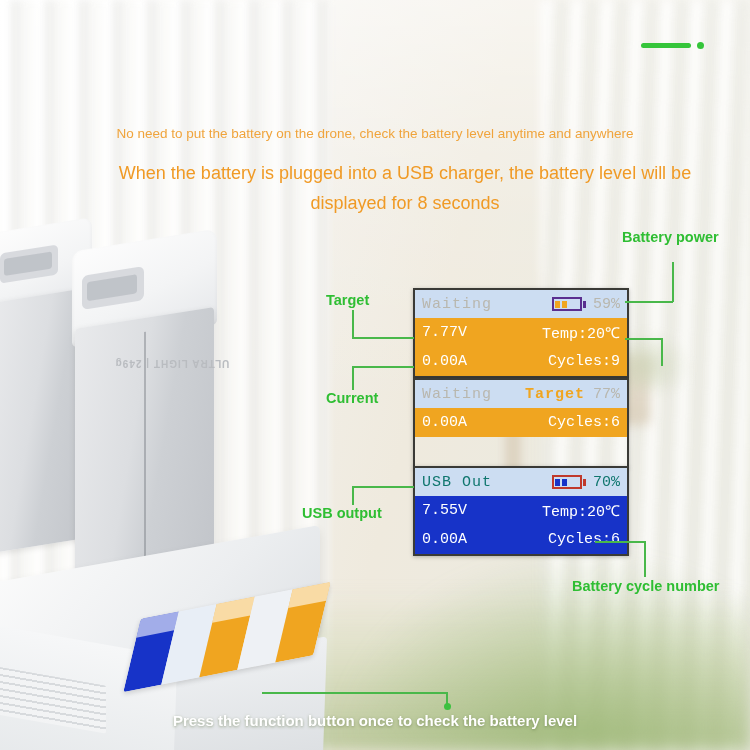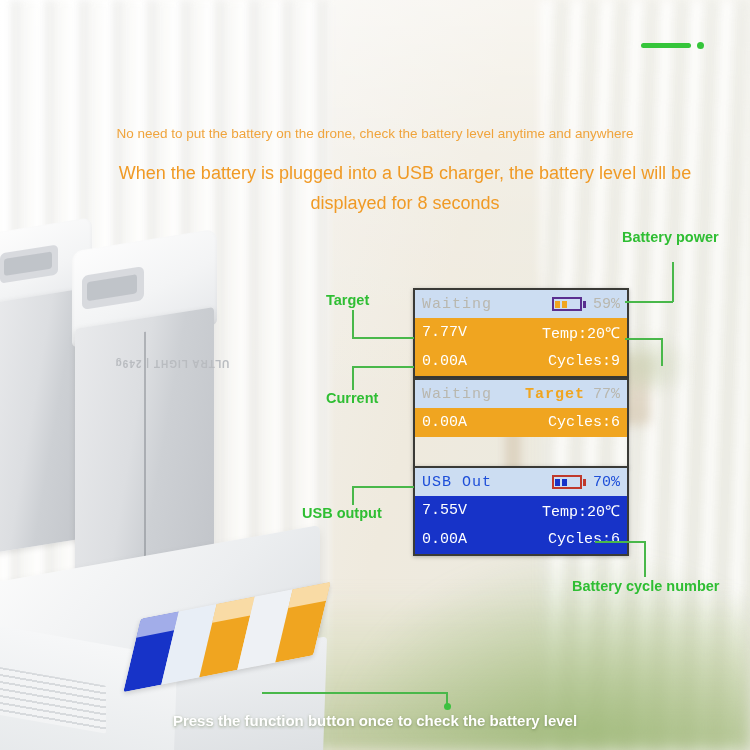--- a/index.html
+++ b/index.html
@@ -95,21 +95,21 @@
   .panel .row-top{height:28px;display:flex;align-items:center;justify-content:space-between;
     padding:0 7px;box-sizing:border-box;}
   .panel .row{height:29px;display:flex;align-items:center;justify-content:space-between;
     padding:0 7px;box-sizing:border-box;font-size:15px;}
   .orange-bg{background:#f0a520;}
   .blue-bg{background:#1733c8;}
   .lightblue-bg{background:#ccddf2;}
   .txt-white{color:#ffffff;}
   .txt-grey{color:#b9b7ae;}
   .txt-orange{color:#f0a520;}
-  .txt-dark{color:#1d4ed8;}
+  .txt-dark{color:#0f766e;}
   .top-lbl{font-size:15px;letter-spacing:1px;}
   .pct{font-size:15px;}
 
   .battico{display:inline-flex;align-items:center;}
   .battico .shell{width:30px;height:14px;border:2px solid;box-sizing:border-box;
     display:flex;align-items:center;gap:2px;padding:1.5px;}
   .battico .nub{width:3px;height:7px;margin-left:1px;}
   .battico .bar{flex:0 0 5px;height:100%;}
 
   

